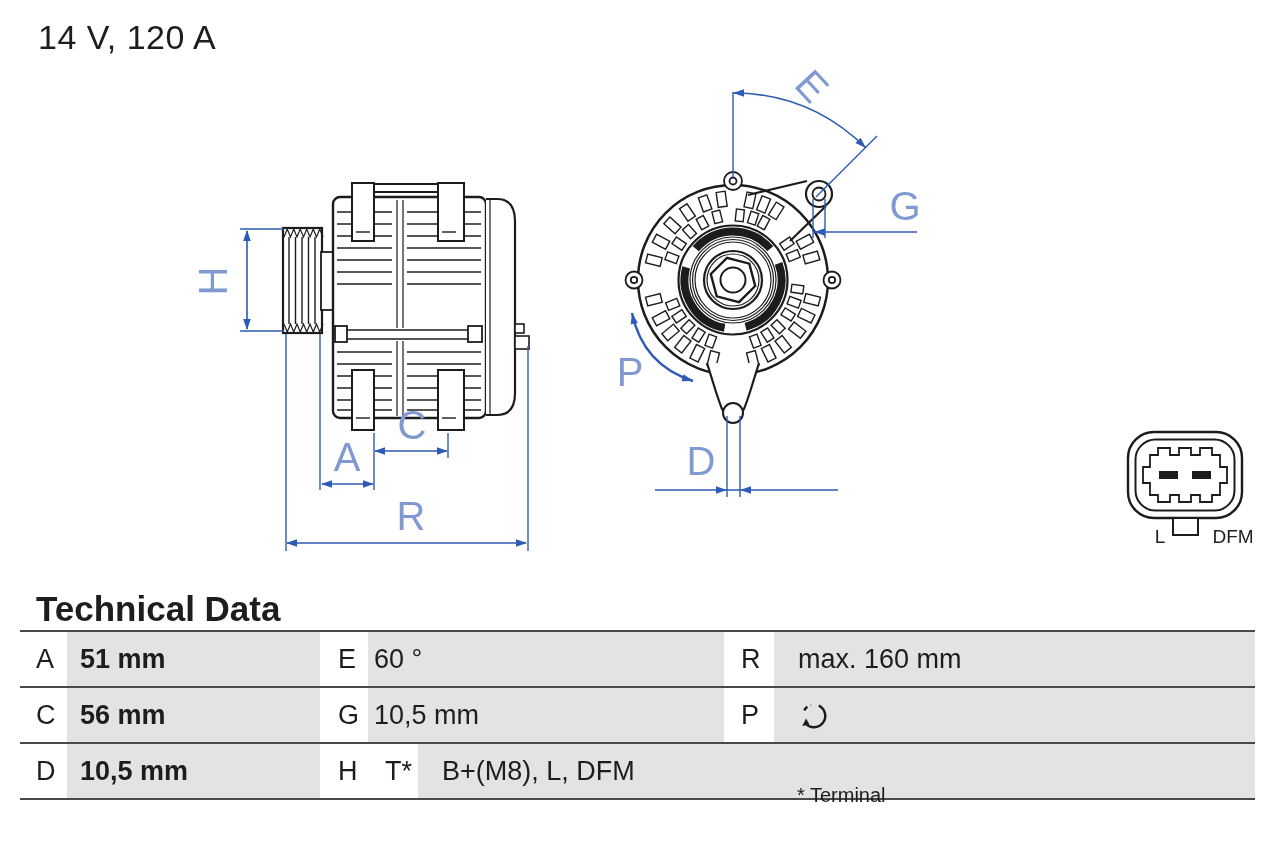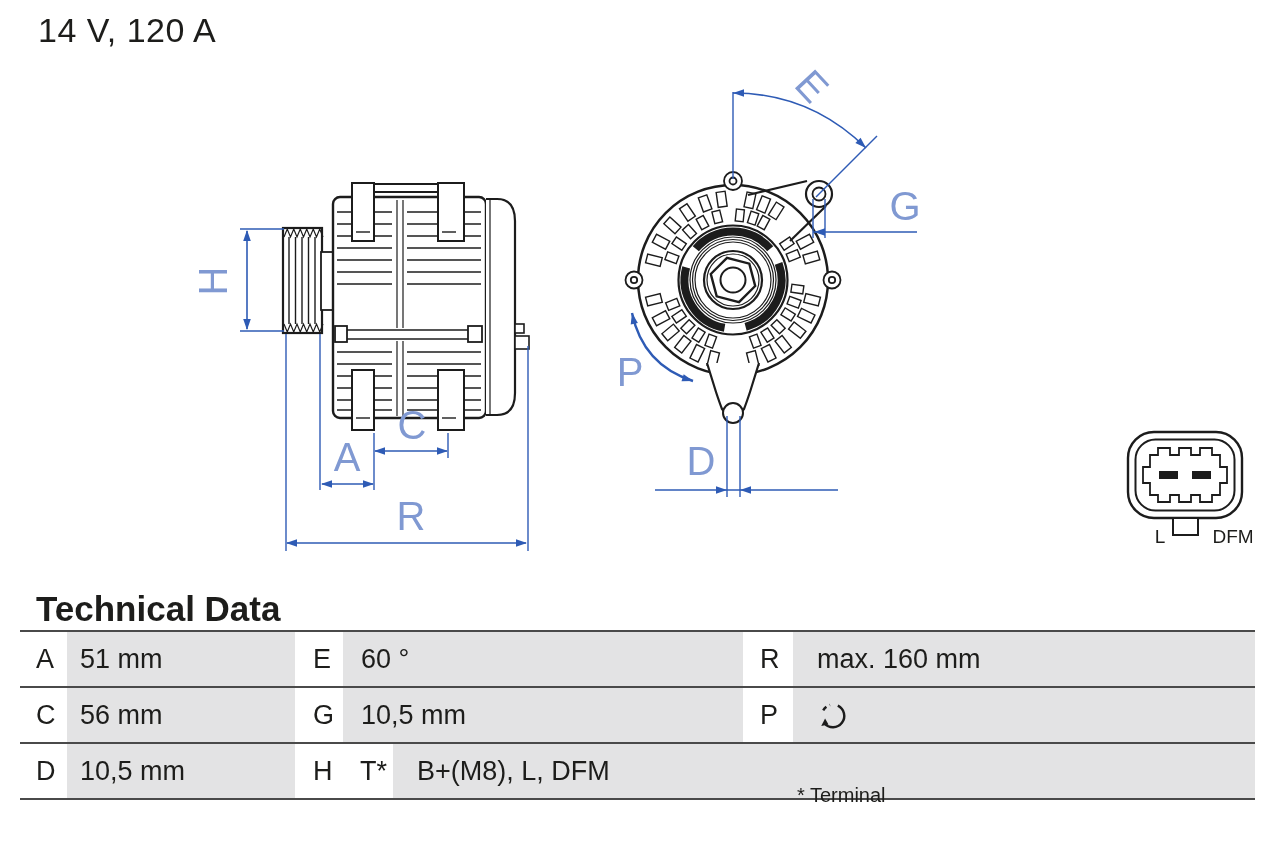--- a/index.html
+++ b/index.html
@@ -9,21 +9,21 @@
     --dimlabel:#8099d2;
     --cellgray:#e3e3e4;
     --rule:#4a4a4a;
   }
   html,body{margin:0;padding:0;}
   body{
     width:1280px;height:853px;position:relative;background:#fff;
     font-family:"Liberation Sans", sans-serif;color:var(--ink);overflow:hidden;
   }
   .title{
-    position:absolute;left:38px;top:11px;
+    position:absolute;left:38px;top:18px;
     font-size:34px;font-weight:400;letter-spacing:.5px;
   }
   svg.drawing{position:absolute;left:0;top:0;}
   .dimline{stroke:var(--dim);stroke-width:1.6;fill:none;}
   .dimthin{stroke:var(--dim);stroke-width:1.4;fill:none;}
   .dimarrow{fill:var(--dim);stroke:none;}
   .dimtext{
     fill:var(--dimlabel);font-size:40px;
     font-family:"Liberation Sans", sans-serif;
   }
@@ -36,24 +36,24 @@
   }
   .trow{
     display:flex;height:54px;border-top:2px solid var(--rule);
     font-size:27px;align-items:stretch;
   }
   .trow.last{border-bottom:2px solid var(--rule);}
   .cell{display:flex;align-items:center;box-sizing:border-box;}
   .kc{background:#fff;}
   .vc{background:var(--cellgray);}
   .k1{width:47px;padding-left:16px;}
-  .v1{width:228px;padding-left:13px;}
+  .v1{width:253px;padding-left:13px;font-weight:bold;}
   .g1{width:18px;}
   .k2{width:30px;}
-  .v2{width:400px;padding-left:18px;}
+  .v2{width:356px;padding-left:6px;}
   .g2{width:16px;}
   .k3{width:34px;padding-left:1px;}
   .v3{flex:1;padding-left:24px;}
   .footnote{
     position:absolute;left:797px;top:784px;font-size:20px;
   }
 </style>
 </head>
 <body>
 

